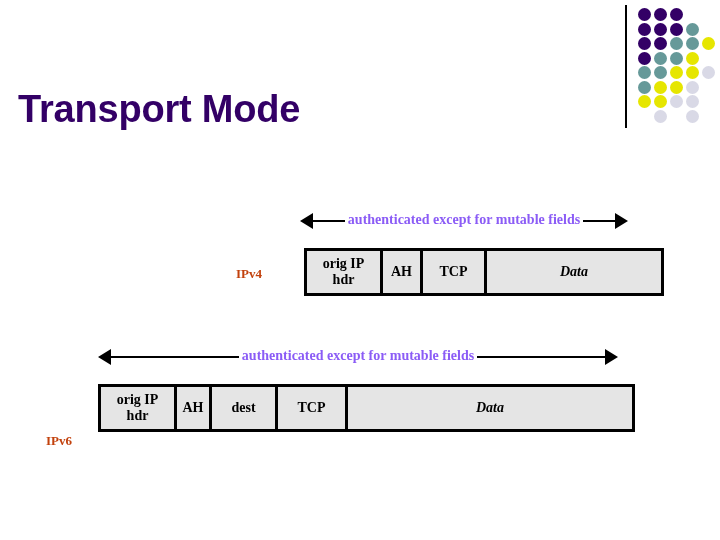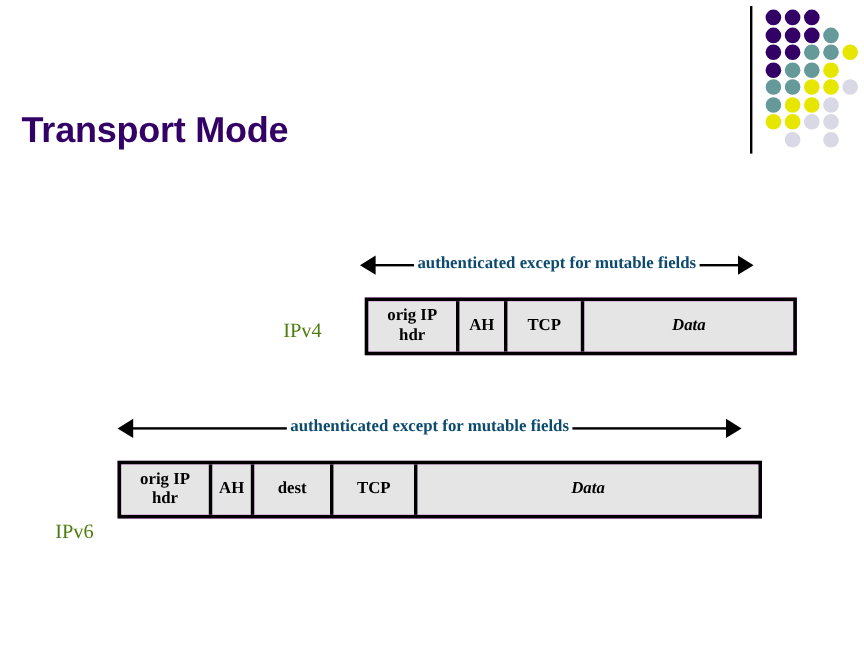--- a/index.html
+++ b/index.html
@@ -17,21 +17,21 @@
 
   
   #slide-title {
     position: absolute;
     left: 18px;
     top: 14px;
     width: 590px;
     color: #330066;
     font-family: "Liberation Sans", sans-serif;
     font-weight: bold;
-    font-size: 30px;
+    font-size: 38px;
     line-height: 38px;
     letter-spacing: -0.2px;
     white-space: pre;
   }
   #slide-title .title-line { display: block; }
 
   
   #deco-divider {
     position: absolute;
     left: 625px;
@@ -66,23 +66,23 @@
     position: absolute;
     left: 40px;
     top: 346px;
     width: 600px;
     height: 100px;
   }
 
   .proto-label {
     position: absolute;
     font-family: "Liberation Serif", serif;
-    font-weight: normal;
-    font-size: 17px;
-    color: #4d7c0f;
+    font-weight: bold;
+    font-size: 13px;
+    color: #c2410c;
     white-space: nowrap;
   }
 
   
   .span-arrow {
     position: absolute;
     height: 22px;
   }
   .span-arrow .arrow-rule {
     position: absolute;
@@ -109,21 +109,21 @@
   .span-arrow .arrow-label {
     position: absolute;
     top: 0;
     left: 0;
     right: 0;
     text-align: center;
     font-family: "Liberation Serif", serif;
     font-weight: bold;
     font-size: 14px;
     line-height: 20px;
-    color: #0c4a6e;
+    color: #8b5cf6;
     white-space: nowrap;
   }
   .span-arrow .arrow-label span {
     background: #ffffff;
     padding: 0 3px;
   }
 
   
   .packet-strip {
     position: absolute;

